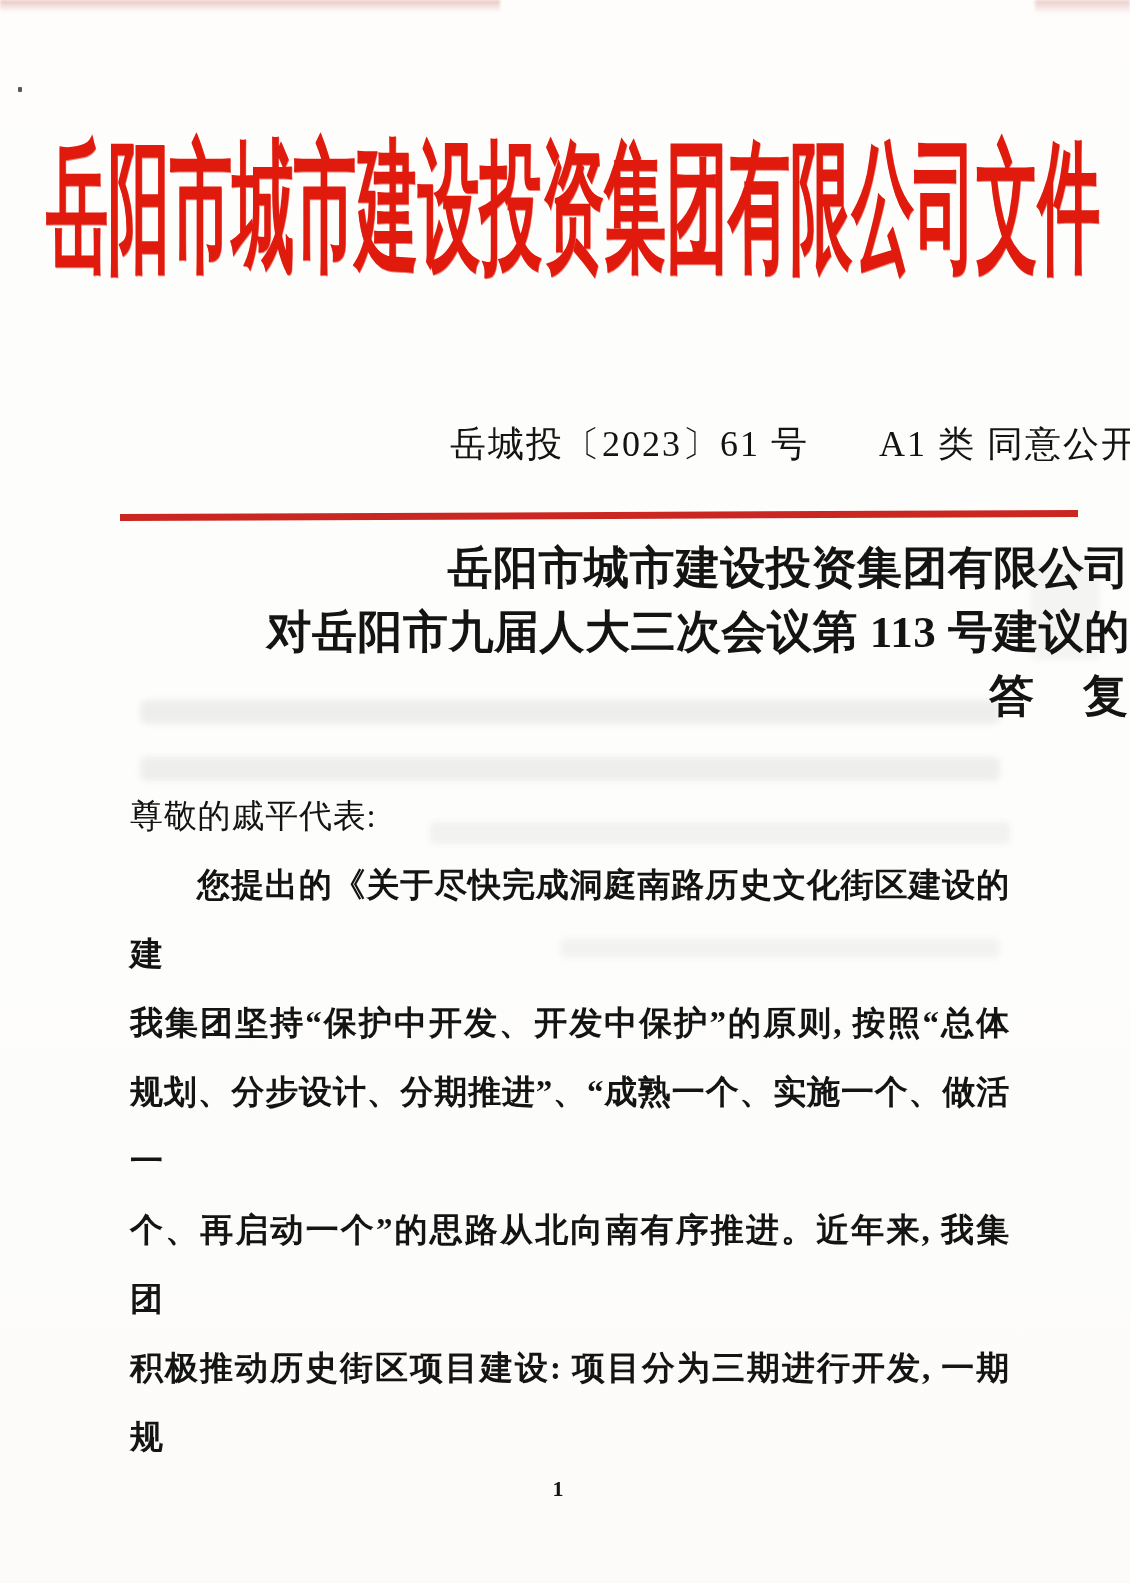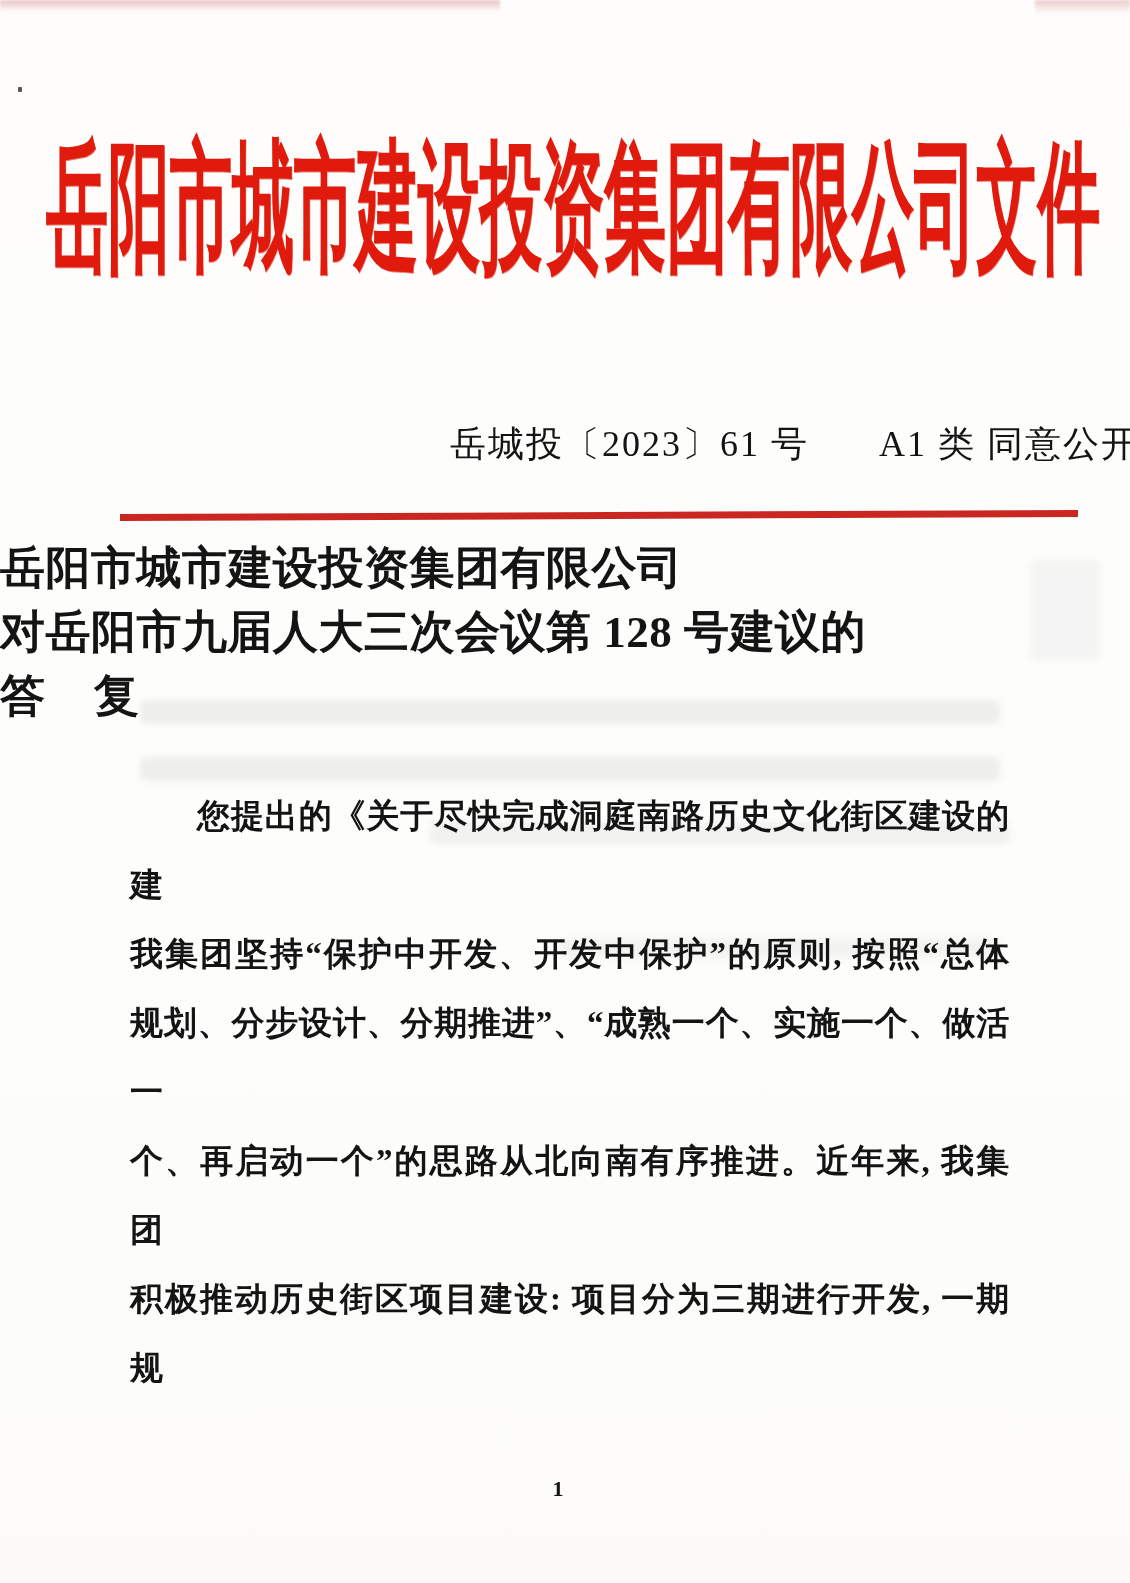--- a/index.html
+++ b/index.html
@@ -76,21 +76,21 @@
   .red-rule {
     position: absolute; top: 512px; left: 120px; width: 958px; height: 7px;
     background: #cb2722;
     transform: rotate(-0.25deg);
     z-index: 1;
   }
 
   
   .doc-title {
     position: absolute; top: 536px; left: 0; width: 100%;
-    text-align: left; font-weight: 700;
+    text-align: right; font-weight: 700;
     font-size: 45px; line-height: 64px;
     letter-spacing: 0.5px;
     z-index: 1;
   }
   .doc-title .t-line { white-space: nowrap; }
   .doc-title .t-line3 { letter-spacing: 2px; }
 
   
   .body-text {
     position: absolute; top: 782px; left: 130px; width: 880px;
@@ -135,25 +135,26 @@
   <div class="doc-number-line">
     <span>岳城投〔2023〕61 号</span>
     <span class="doc-number-gap"></span>
     <span>A1 类 同意公开</span>
   </div>
 
   <div class="red-rule"></div>
 
   <div class="doc-title">
     <div class="t-line">岳阳市城市建设投资集团有限公司</div>
-    <div class="t-line">对岳阳市九届人大三次会议第 128 号建议的</div>
+    <div class="t-line">对岳阳市九届人大三次会议第 113 号建议的</div>
     <div class="t-line t-line3">答　复</div>
   </div>
 
   <div class="body-text">
+    <div class="b-line">尊敬的戚平代表:</div>
     <div class="b-line b-just b-indent">您提出的《关于尽快完成洞庭南路历史文化街区建设的建</div>
     <div class="b-line b-just">我集团坚持“保护中开发、开发中保护”的原则, 按照“总体</div>
     <div class="b-line b-just">规划、分步设计、分期推进”、“成熟一个、实施一个、做活一</div>
     <div class="b-line b-just">个、再启动一个”的思路从北向南有序推进。近年来, 我集团</div>
     <div class="b-line b-just">积极推动历史街区项目建设: 项目分为三期进行开发, 一期规</div>
 
   </div>
 
   <div class="page-number">1</div>
 

